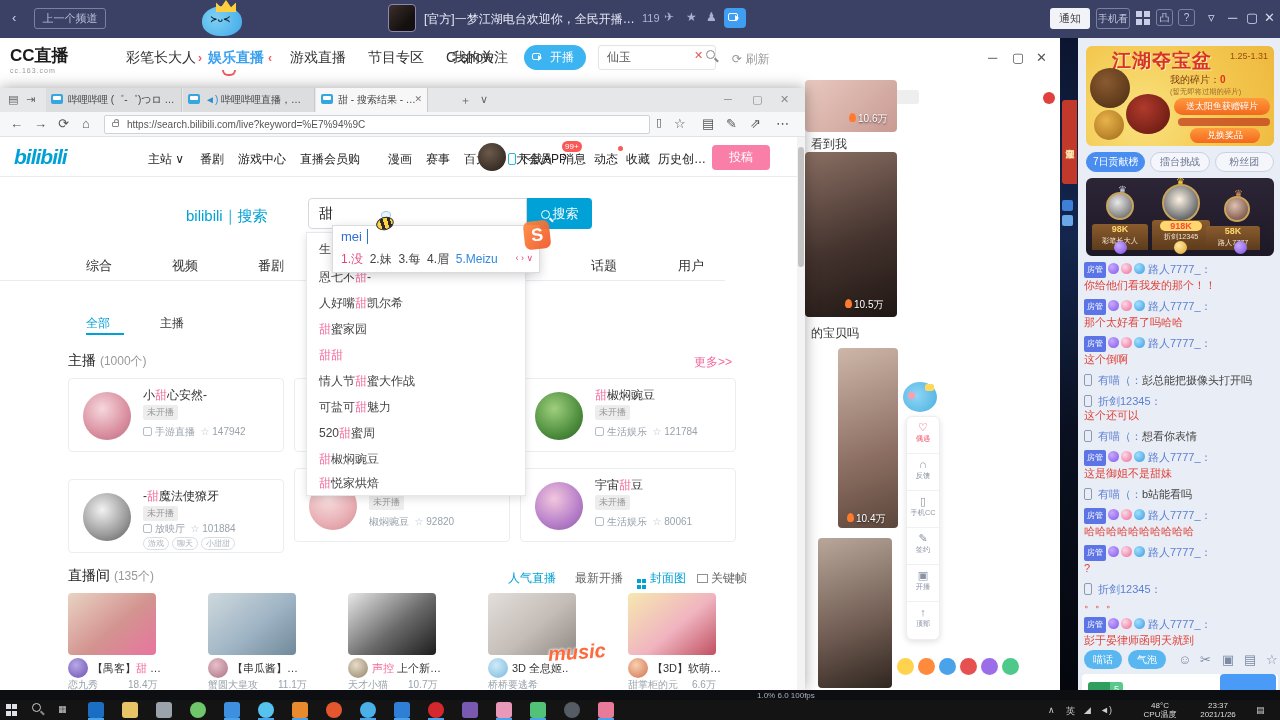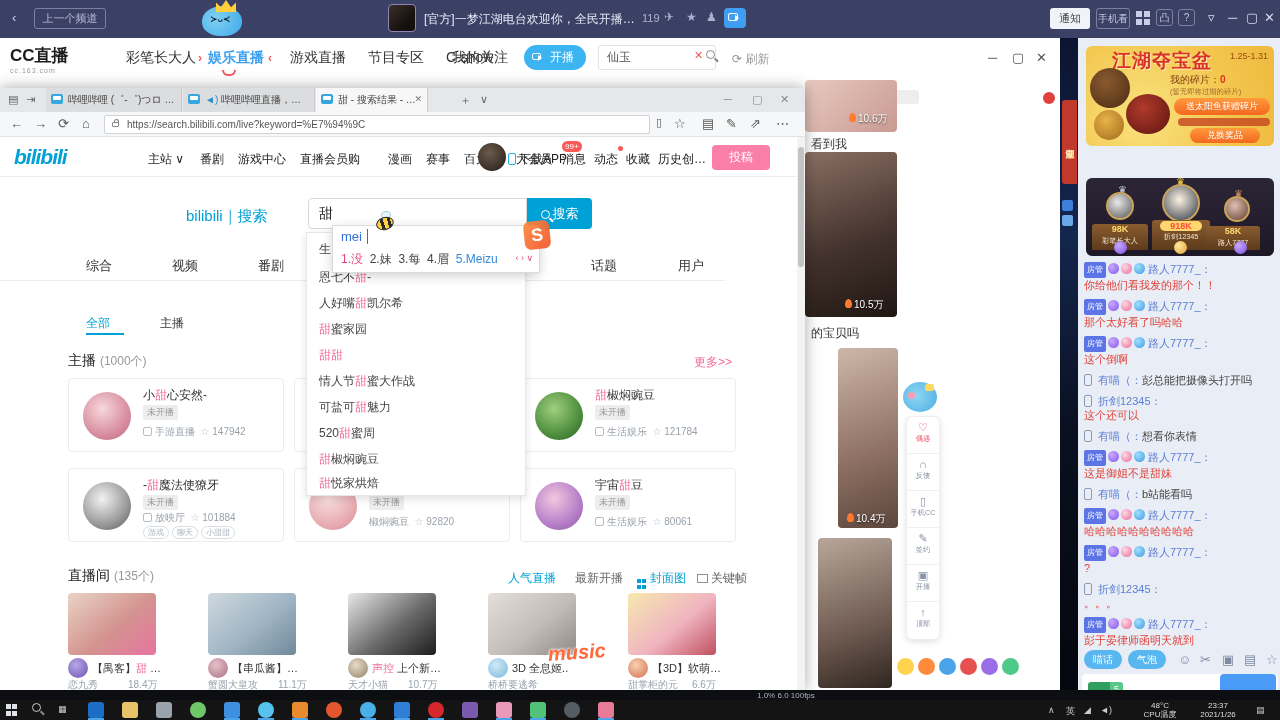--- a/index.html
+++ b/index.html
@@ -338,20 +338,25 @@
       <div class="a" id="bann-date">1.25-1.31</div>
       <div class="food" style="left:4px;top:22px;width:40px;height:40px;background:radial-gradient(circle at 40% 35%,#8a5a30,#4a2c12);"></div>
       <div class="food" style="left:40px;top:48px;width:44px;height:40px;background:radial-gradient(circle at 40% 35%,#b03a2c,#5e150e);"></div>
       <div class="food" style="left:8px;top:64px;width:30px;height:30px;background:radial-gradient(circle at 40% 35%,#e8b24a,#a06a1a);"></div>
       <div class="a" id="bann-sh"><span>我的碎片：</span><b>0</b></div>
       <div class="a" id="bann-note">(暂无即将过期的碎片)</div>
       <div class="obtn" style="left:88px;top:52px;width:96px;height:17px;font-size:9px;line-height:17px;">送太阳鱼获赠碎片</div>
       <div class="a" id="bann-marq"></div>
       <div class="obtn" style="left:104px;top:82px;width:70px;height:15px;font-size:9px;line-height:15px;">兑换奖品</div>
     </div>
+    <div class="a" id="ptabs">
+      <div class="ptab on">7日贡献榜</div>
+      <div class="ptab">擂台挑战</div>
+      <div class="ptab">粉丝团</div>
+    </div>
     <div class="a" id="podium">
       <div class="pd-crown" style="left:32px;top:6px;color:#c8ccd8;">♛</div>
       <div class="pd-ava" style="left:20px;top:14px;width:28px;height:28px;background:radial-gradient(circle at 40% 35%,#e8e8e8,#555);"></div>
       <div class="pd-crown" style="left:90px;top:-2px;color:#ffd23e;">♛</div>
       <div class="pd-ava" style="left:76px;top:6px;width:38px;height:38px;background:radial-gradient(circle at 45% 40%,#fdf2e2,#27313e);"></div>
       <div class="pd-crown" style="left:148px;top:10px;color:#d8905a;">♛</div>
       <div class="pd-ava" style="left:138px;top:18px;width:26px;height:26px;background:radial-gradient(circle at 40% 35%,#e0c0b0,#5e3c30);"></div>
       <div class="pd-base" style="left:6px;top:46px;width:56px;height:26px;">
         <div class="pd-val">98K</div>
           <div class="pd-nm">彩笔长大人</div>
@@ -514,21 +519,21 @@
         <div class="ameta"><span class="catic"></span><span>手游直播</span>&nbsp;&nbsp;<span class="star">☆</span> <span>147942</span></div>
       </div>
       <div class="acard" style="left:294px;top:241px;"></div>
       <div class="acard" style="left:520px;top:241px;">
         <div class="aava" style="background:radial-gradient(circle at 40% 35%,#9fcf7e,#4e8f3e 60%,#2e5c26);"></div>
         <div class="aname ell"><span class="hl">甜</span><span>椒焖豌豆</span></div>
         <div class="abadge">未开播</div>
         <div class="ameta"><span class="catic"></span><span>生活娱乐</span>&nbsp;&nbsp;<span class="star">☆</span> <span>121784</span></div>
       </div>
 
-      <div class="acard" style="left:68px;top:331px;">
+      <div class="acard" style="left:68px;top:342px;">
         <div class="aava" style="background:radial-gradient(circle at 40% 35%,#f2f2f2,#9a9a9a 60%,#555);"></div>
         <div class="aname ell"><span>-</span><span class="hl">甜</span><span>魔法使獠牙</span></div>
         <div class="abadge">未开播</div>
         <div class="ameta" style="top:42px;"><span class="catic"></span><span>放映厅</span>&nbsp;&nbsp;<span class="star">☆</span> <span>101884</span></div>
         <div class="ameta" style="top:57px;"><span class="tagp">游戏</span><span class="tagp">聊天</span><span class="tagp">小甜甜</span></div>
       </div>
       <div class="acard" style="left:294px;top:331px;">
         <div class="aava" style="background:radial-gradient(circle at 40% 35%,#f7dede,#e8aeb4 60%,#cf8890);"></div>
         <div class="abadge">未开播</div>
         <div class="ameta"><span>椒焖豌豆</span>&nbsp;&nbsp;<span class="star">☆</span> <span>92820</span></div>

